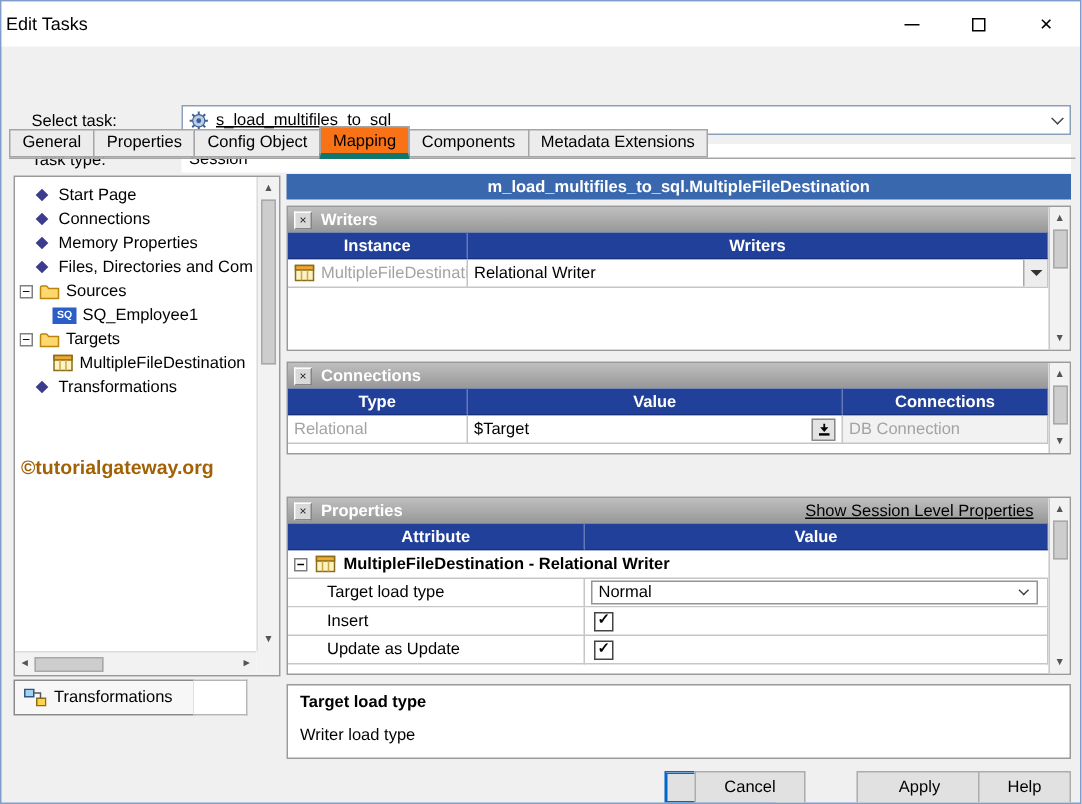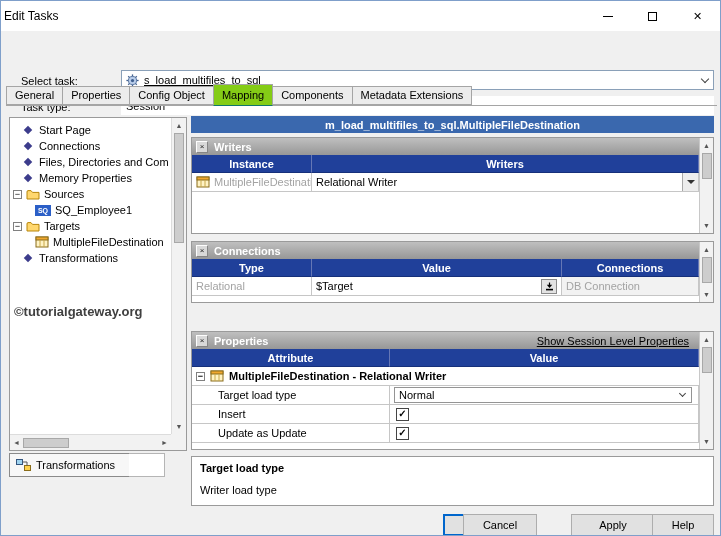--- a/index.html
+++ b/index.html
@@ -12,21 +12,21 @@
   .titlebar .title{margin-left:3px;font-size:12px;}
   .win-controls{margin-left:auto;display:flex;height:30px;}
   .win-btn{width:45px;display:flex;align-items:center;justify-content:center;font-size:11px;color:#000;}
   .glyph-min{width:10px;height:1px;background:#000;display:inline-block;}
   .glyph-max{width:9px;height:9px;border:1px solid #000;display:inline-block;background:#fff;}
 
   
   .tabstrip{position:absolute;left:5px;top:39px;width:711px;height:22px;display:flex;align-items:center;margin-top:44px;}
   .tabline{position:absolute;left:0;right:0;bottom:0;height:1px;background:#a5a5a5;z-index:2;}
   .tab{position:relative;height:19px;padding:0 8px;display:flex;align-items:center;background:#ececec;border:1px solid #a5a5a5;margin-right:-1px;z-index:1;white-space:nowrap;}
-  .tab.active{height:22px;background:#84cc16;z-index:3;border-bottom:1px solid #0f766e;}
+  .tab.active{height:22px;background:#f97316;z-index:3;border-bottom:4px solid #0f766e;}
 
   
   .field-label{position:absolute;left:20px;}
   .lbl-select{top:74px;}
   .lbl-type{top:100px;}
   .task-combo{position:absolute;left:120px;top:69px;width:593px;height:20px;background:#fff;border:1px solid #8aa0b8;display:flex;align-items:center;padding-left:4px;gap:5px;}
   .task-combo-text{text-decoration:underline;}
   .combo-arrow{margin-left:auto;width:17px;height:100%;display:flex;align-items:center;justify-content:center;}
   .chev{width:6px;height:6px;border-right:1px solid #444;border-bottom:1px solid #444;transform:rotate(45deg);margin-top:-3px;display:inline-block;}
   .chev.sm{width:5px;height:5px;}
@@ -35,21 +35,21 @@
   
   .tree-panel{position:absolute;left:8px;top:116px;width:178px;height:334px;background:#fff;border:1px solid #9a9a9a;}
   .tree-items{position:absolute;top:4px;left:3px;right:17px;bottom:18px;overflow:hidden;}
   .tree-item{display:flex;align-items:center;height:16px;gap:4px;white-space:nowrap;}
   .ind1{padding-left:10px;}
   .ind2{padding-left:22px;}
   .expander{width:9px;height:9px;border:1px solid #808080;background:#fff;display:flex;align-items:center;justify-content:center;font-size:9px;line-height:7px;flex:none;}
   .diamond{width:6px;height:6px;background:#3c3c8c;transform:rotate(45deg);margin:0 4px 0 2px;flex:none;}
   .icon{display:inline-flex;align-items:center;flex:none;}
   .sq-badge{width:16px;height:11px;background:#2b5fc7;color:#fff;font-size:7px;font-weight:bold;display:flex;align-items:center;justify-content:center;flex:none;}
-  .watermark{position:absolute;left:4px;top:186px;color:#404040;font-weight:bold;font-size:13px;white-space:nowrap;}
+  .watermark{position:absolute;left:4px;top:186px;color:#a16207;font-weight:bold;font-size:13px;white-space:nowrap;}
 
   
   .scrollbar{background:#f2f2f2;}
   .scrollbar.v{display:flex;flex-direction:column;align-items:center;}
   .scrollbar.h{display:flex;flex-direction:row;align-items:center;}
   .scr-arrow{color:#555;font-size:7px;line-height:1;flex:none;padding:4px 3px;}
   .tree-vscroll{position:absolute;top:0;right:0;bottom:16px;width:15px;border-left:1px solid #dcdcdc;}
   .tree-hscroll{position:absolute;left:0;right:15px;bottom:0;height:16px;border-top:1px solid #dcdcdc;}
   .thumb-v{width:10px;height:110px;background:#cdcdcd;border:1px solid #a8a8a8;margin-bottom:auto;flex:none;}
   .thumb-v.small{height:26px;}
@@ -170,25 +170,25 @@
       <div class="tree-item ind1">
         <span class="diamond"></span>
         <span>Start Page</span>
       </div>
       <div class="tree-item ind1">
         <span class="diamond"></span>
         <span>Connections</span>
       </div>
       <div class="tree-item ind1">
         <span class="diamond"></span>
-        <span>Files, Directories and Com</span>
+        <span>Memory Properties</span>
       </div>
       <div class="tree-item ind1">
         <span class="diamond"></span>
-        <span>Memory Properties</span>
+        <span>Files, Directories and Com</span>
       </div>
       <div class="tree-item">
         <span class="expander">
             <span>−</span>
           </span>
         <span class="icon">
           <svg width="14" height="11" viewBox="0 0 14 11">
               <path d="M1 3 Q1 1.6 2 1.6 L5 1.6 L6.5 3.4 L13 3.4 L13 10 L1 10 Z" fill="#ffd76e" stroke="#b8860b"></path>
             </svg>
         </span>

